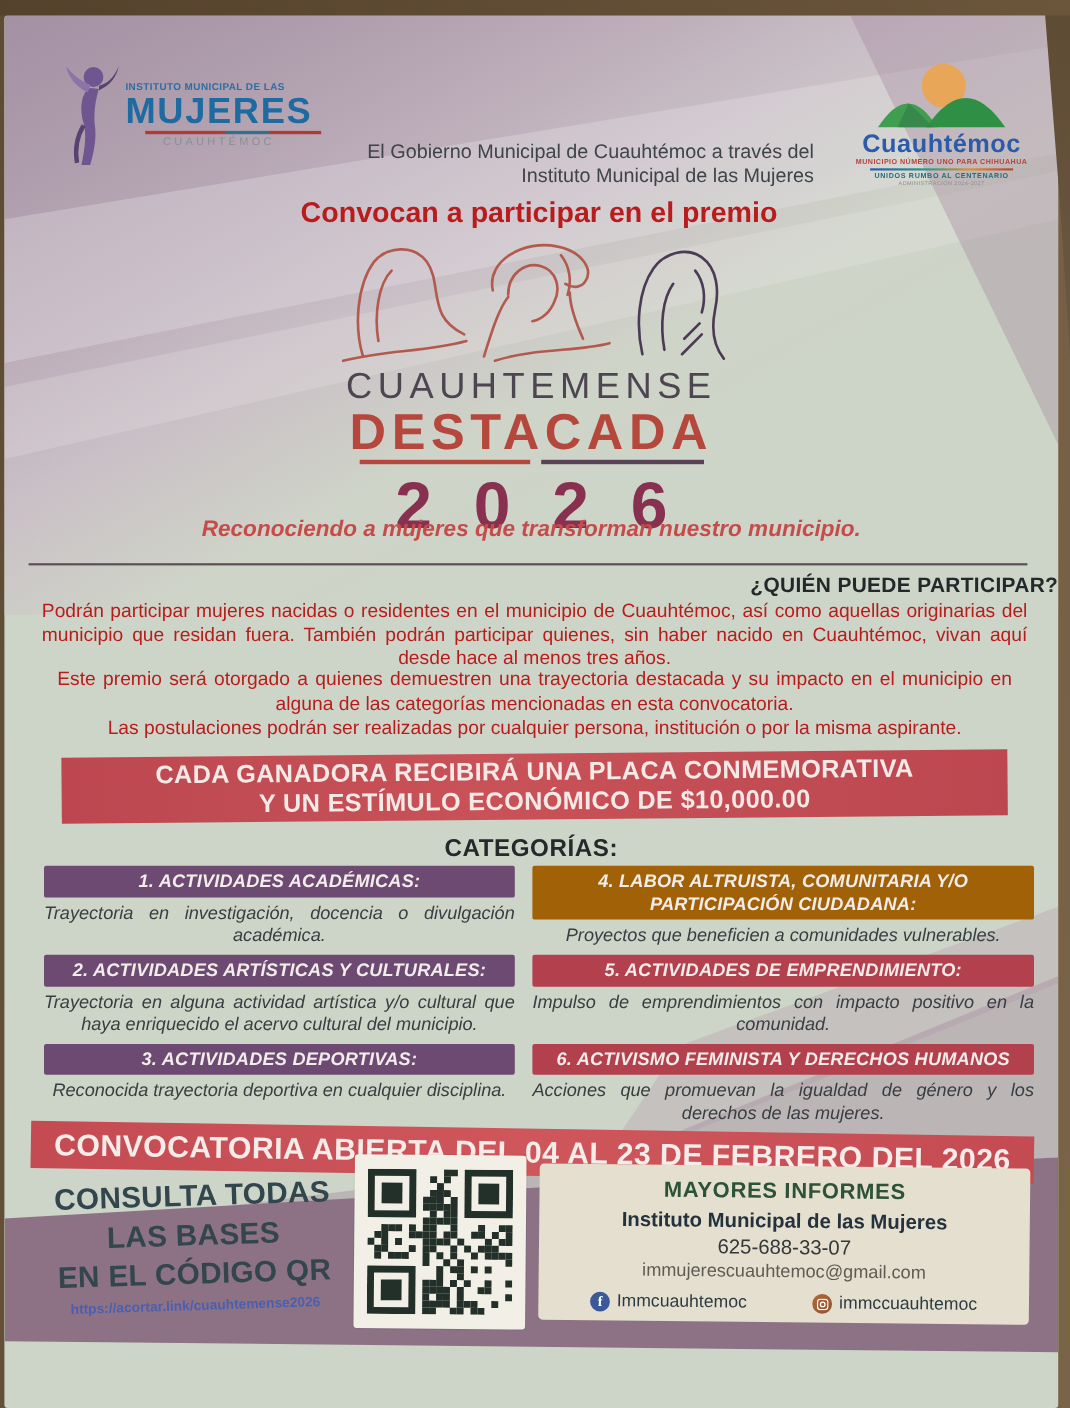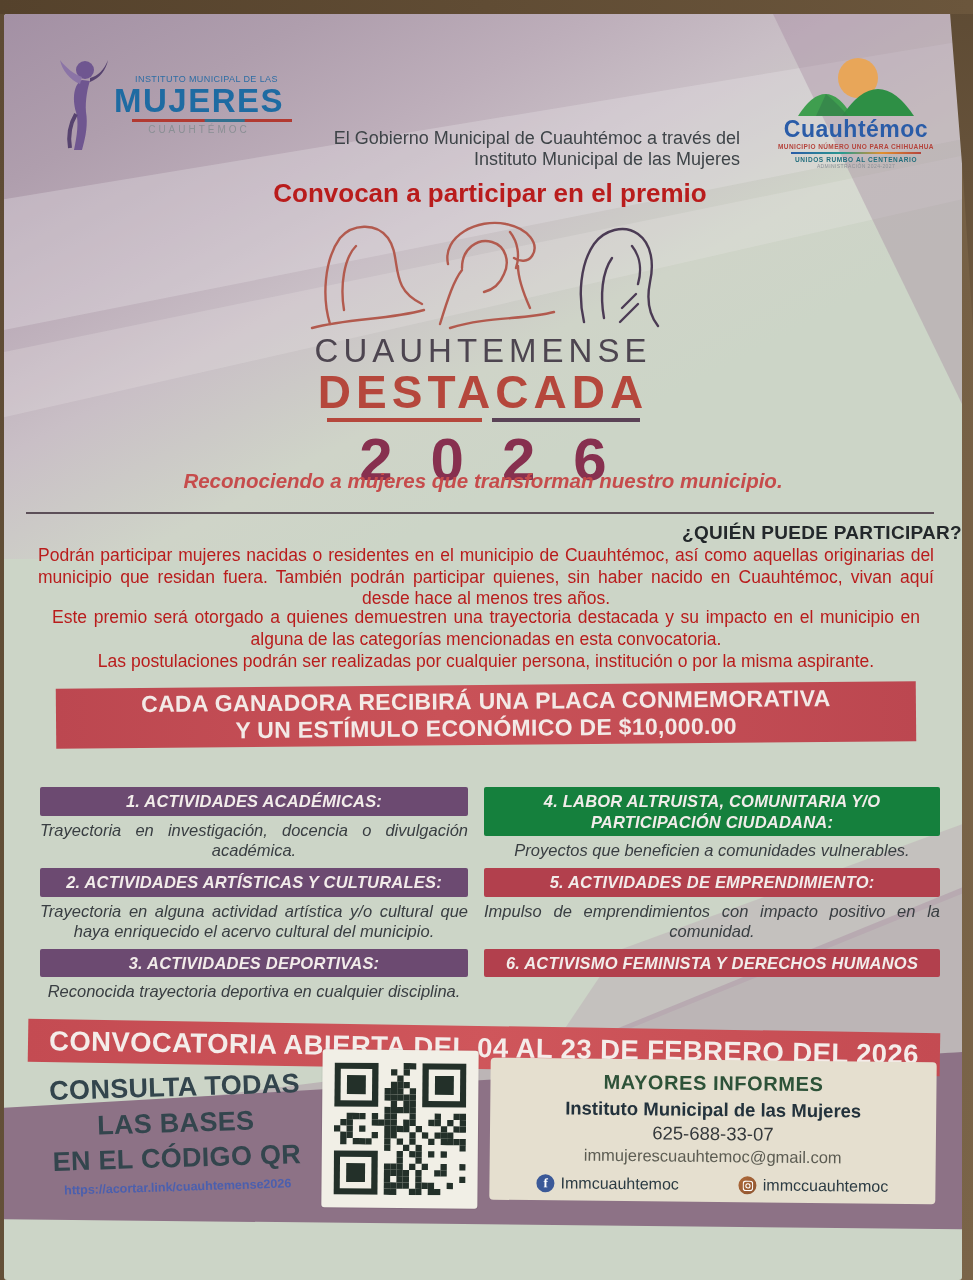--- a/index.html
+++ b/index.html
@@ -22,21 +22,21 @@
   .deco-band{position:absolute;inset:0;background:#8d7286;
     clip-path:polygon(0 86.4%,100% 82%,100% 96%,0 95.2%);}
   .corner-wedge{position:absolute;top:0;right:0;width:30px;height:330px;background:linear-gradient(180deg,#5e4b34,#6e5940);
     clip-path:polygon(20% 0,100% 0,100% 100%,68% 55%);}
   .top-strip{position:absolute;top:0;left:0;width:100%;height:14px;background:linear-gradient(90deg,#55422c,#6b563c);}
 
   
   .imm-logo{position:absolute;left:48px;top:40px;width:250px;height:104px;}
   .imm-fig{position:absolute;left:0;top:0;}
   .imm-text{position:absolute;left:62px;top:20px;width:185px;}
-  .imm-line1{font-size:9px;font-weight:normal;color:#2d6da4;letter-spacing:.4px;white-space:nowrap;text-align:center;}
+  .imm-line1{font-size:9px;font-weight:bold;color:#2d6da4;letter-spacing:.4px;white-space:nowrap;}
   .imm-name{font-size:33px;font-weight:bold;color:#1e6ba2;letter-spacing:1.5px;line-height:1.02;}
   .imm-bar{height:3px;width:160px;margin:1px 0 2px 18px;background:linear-gradient(90deg,#b23a32 0%,#b23a32 45%,#31708f 46%,#31708f 70%,#b23a32 71%);}
   .imm-city{font-size:10px;color:#8a8f94;letter-spacing:3px;text-align:center;width:170px;}
 
   .muni-logo{position:absolute;left:764px;top:40px;width:176px;height:130px;text-align:center;}
   .muni-name{font-size:23px;font-weight:bold;color:#2a5ca8;letter-spacing:.5px;margin-top:-4px;}
   .muni-l1{font-size:6.5px;font-weight:bold;color:#b5443c;letter-spacing:.4px;white-space:nowrap;}
   .muni-bar{height:2.5px;width:130px;margin:1.5px auto;background:linear-gradient(90deg,#2a5ca8 0%,#2a9a8f 40%,#e0902f 70%,#b5443c 100%);}
   .muni-l2{font-size:6.5px;font-weight:bold;color:#216e7d;letter-spacing:.6px;white-space:nowrap;}
   .muni-l3{font-size:5px;color:#8b9097;letter-spacing:.4px;}
@@ -68,21 +68,21 @@
     color:#f3e9e6;font-weight:bold;font-size:23px;text-align:center;line-height:1.18;letter-spacing:.3px;}
 
   .cat-head{position:absolute;left:0;top:744px;width:100%;text-align:center;font-size:22px;font-weight:bold;color:#25292c;letter-spacing:.5px;}
 
   .col{position:absolute;top:773px;display:flex;flex-direction:column;}
   .col-l{left:36px;width:428px;}
   .col-r{left:480px;width:456px;}
   .cat{margin-bottom:7px;font-style:italic;}
   .cat-bar{color:#f2ecea;font-weight:bold;font-size:16.5px;text-align:center;padding:4px 6px;line-height:1.25;letter-spacing:.2px;border-radius:2px;}
   .bar-purple{background:#6c4a71;}
-  .bar-maroon{background:#15803d;}
+  .bar-maroon{background:#a16207;}
   .bar-red{background:#b2404d;}
   .cat-desc{margin-top:4px;color:#393e42;font-size:16.5px;line-height:1.25;text-align:justify;text-align-last:center;}
 
   .open-banner{position:absolute;left:24px;top:1012px;width:912px;height:43px;transform:rotate(0.9deg);
     background:linear-gradient(90deg,#c44b52,#cf565b 50%,#c44b52);display:flex;align-items:center;justify-content:center;
     color:#f4ece9;font-weight:bold;font-size:27.5px;letter-spacing:.4px;white-space:nowrap;}
 
   .consulta{position:absolute;left:26px;top:1056px;width:292px;text-align:center;transform:rotate(-1.8deg);}
   .consulta .big{font-size:27px;font-weight:bold;color:#33454d;line-height:1.32;letter-spacing:.3px;}
   .consulta .url{margin-top:3px;font-size:12.5px;font-weight:bold;color:#4b5fae;}
@@ -187,20 +187,21 @@
     <div class="q-head">¿QUIÉN PUEDE PARTICIPAR?</div>
     <div class="para p1">Podrán participar mujeres nacidas o residentes en el municipio de Cuauhtémoc, así como aquellas originarias del municipio que residan fuera. También podrán participar quienes, sin haber nacido en Cuauhtémoc, vivan aquí desde hace al menos tres años.</div>
     <div class="para p2">Este premio será otorgado a quienes demuestren una trayectoria destacada y su impacto en el municipio en alguna de las categorías mencionadas en esta convocatoria.</div>
     <div class="para p3">Las postulaciones podrán ser realizadas por cualquier persona, institución o por la misma aspirante.</div>
 
     <div class="prize">
       <div>CADA GANADORA RECIBIRÁ UNA PLACA CONMEMORATIVA</div>
       <div>Y UN ESTÍMULO ECONÓMICO DE $10,000.00</div>
     </div>
 
+    <div class="cat-head">CATEGORÍAS:</div>
 
     <div class="col col-l">
       <div class="cat">
         <div class="cat-bar bar-purple">1. ACTIVIDADES ACADÉMICAS:</div>
         <div class="cat-desc">Trayectoria en investigación, docencia o divulgación académica.</div>
       </div>
       <div class="cat">
         <div class="cat-bar bar-purple">2. ACTIVIDADES ARTÍSTICAS Y CULTURALES:</div>
         <div class="cat-desc">Trayectoria en alguna actividad artística y/o cultural que haya enriquecido el acervo cultural del municipio.</div>
       </div>
@@ -214,20 +215,21 @@
       <div class="cat">
         <div class="cat-bar bar-maroon">4. LABOR ALTRUISTA, COMUNITARIA Y/O PARTICIPACIÓN CIUDADANA:</div>
         <div class="cat-desc">Proyectos que beneficien a comunidades vulnerables.</div>
       </div>
       <div class="cat">
         <div class="cat-bar bar-red">5. ACTIVIDADES DE EMPRENDIMIENTO:</div>
         <div class="cat-desc">Impulso de emprendimientos con impacto positivo en la comunidad.</div>
       </div>
       <div class="cat">
         <div class="cat-bar bar-red">6. ACTIVISMO FEMINISTA Y DERECHOS HUMANOS</div>
+        <div class="cat-desc">Acciones que promuevan la igualdad de género y los derechos de las mujeres.</div>
       </div>
     </div>
 
     <div class="open-banner">CONVOCATORIA ABIERTA DEL 04 AL 23 DE FEBRERO DEL 2026</div>
 
     <div class="consulta">
       <div class="big">
         <span>CONSULTA TODAS</span><br>
         <span>LAS BASES</span><br>
         <span>EN EL CÓDIGO QR</span>

